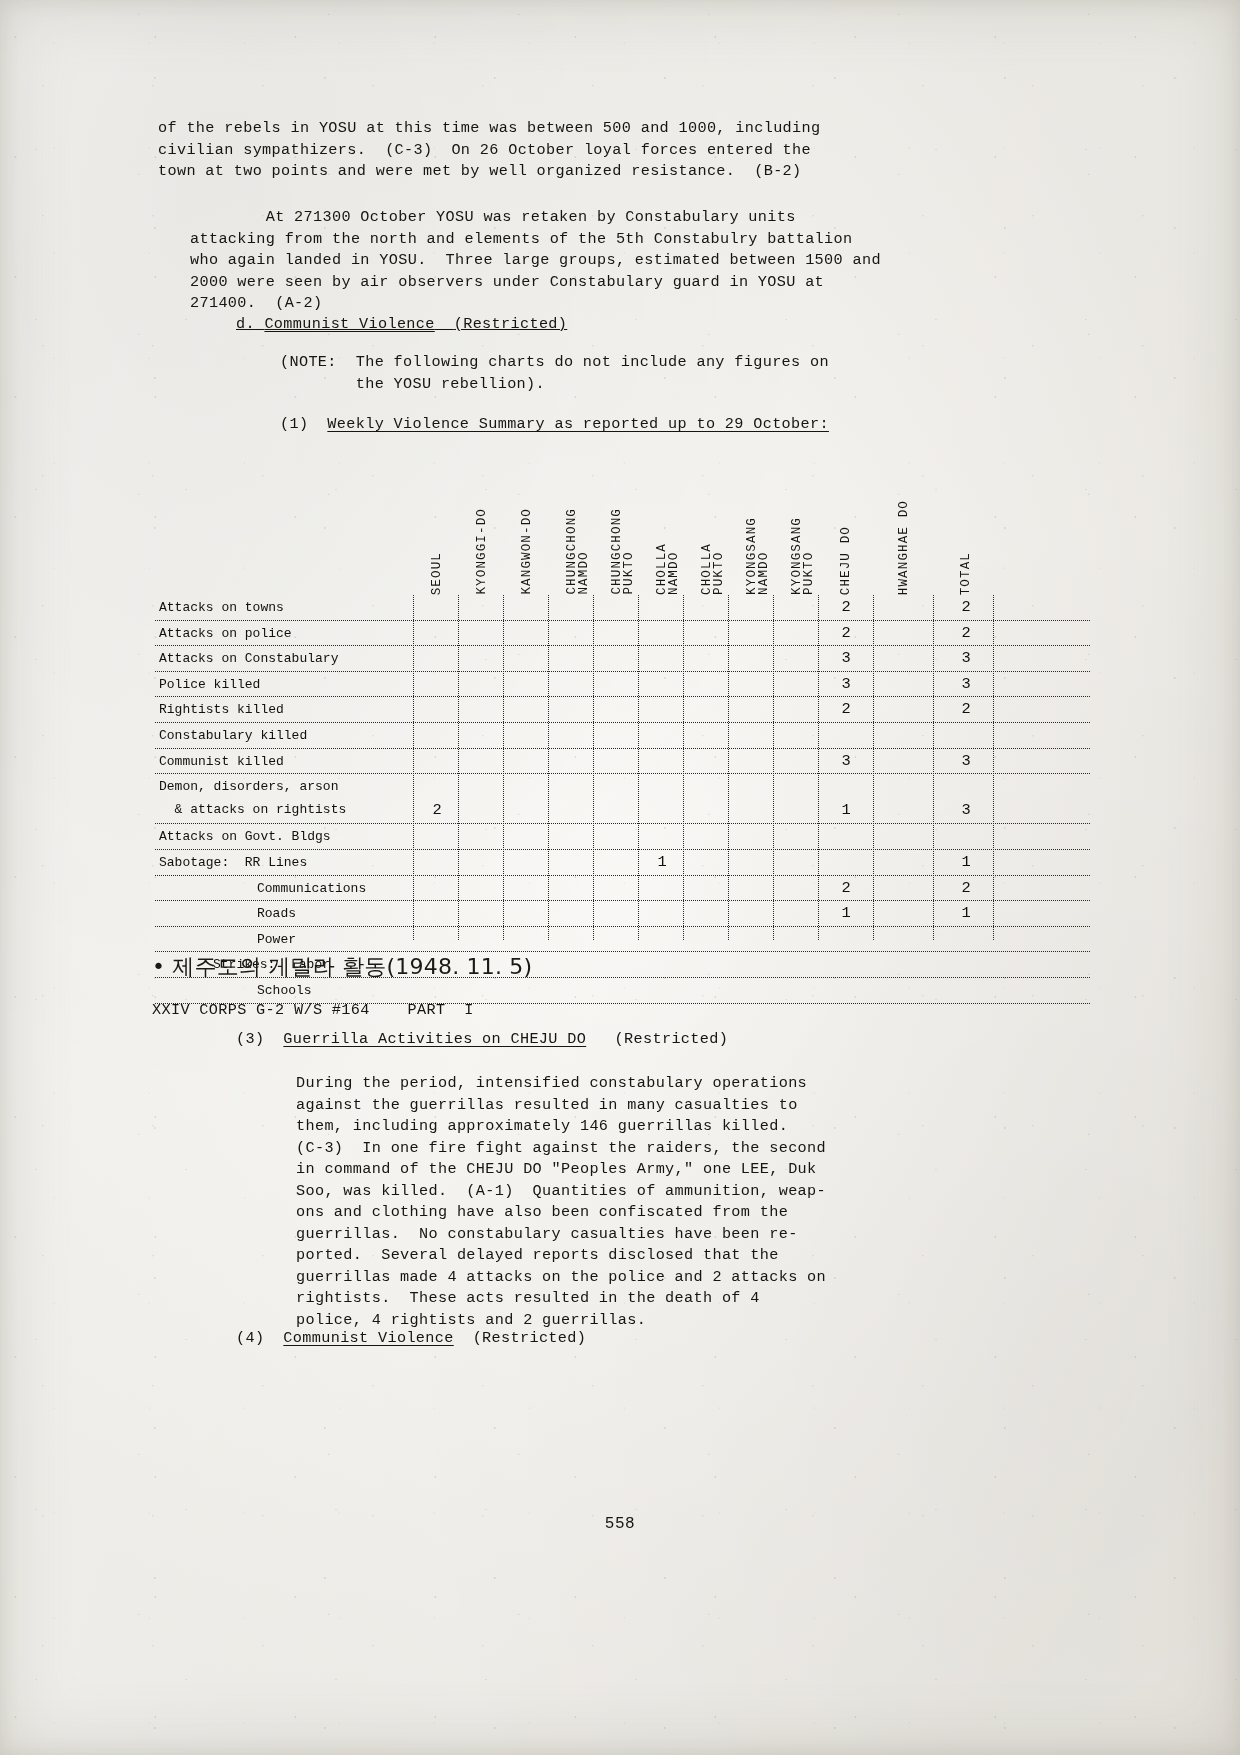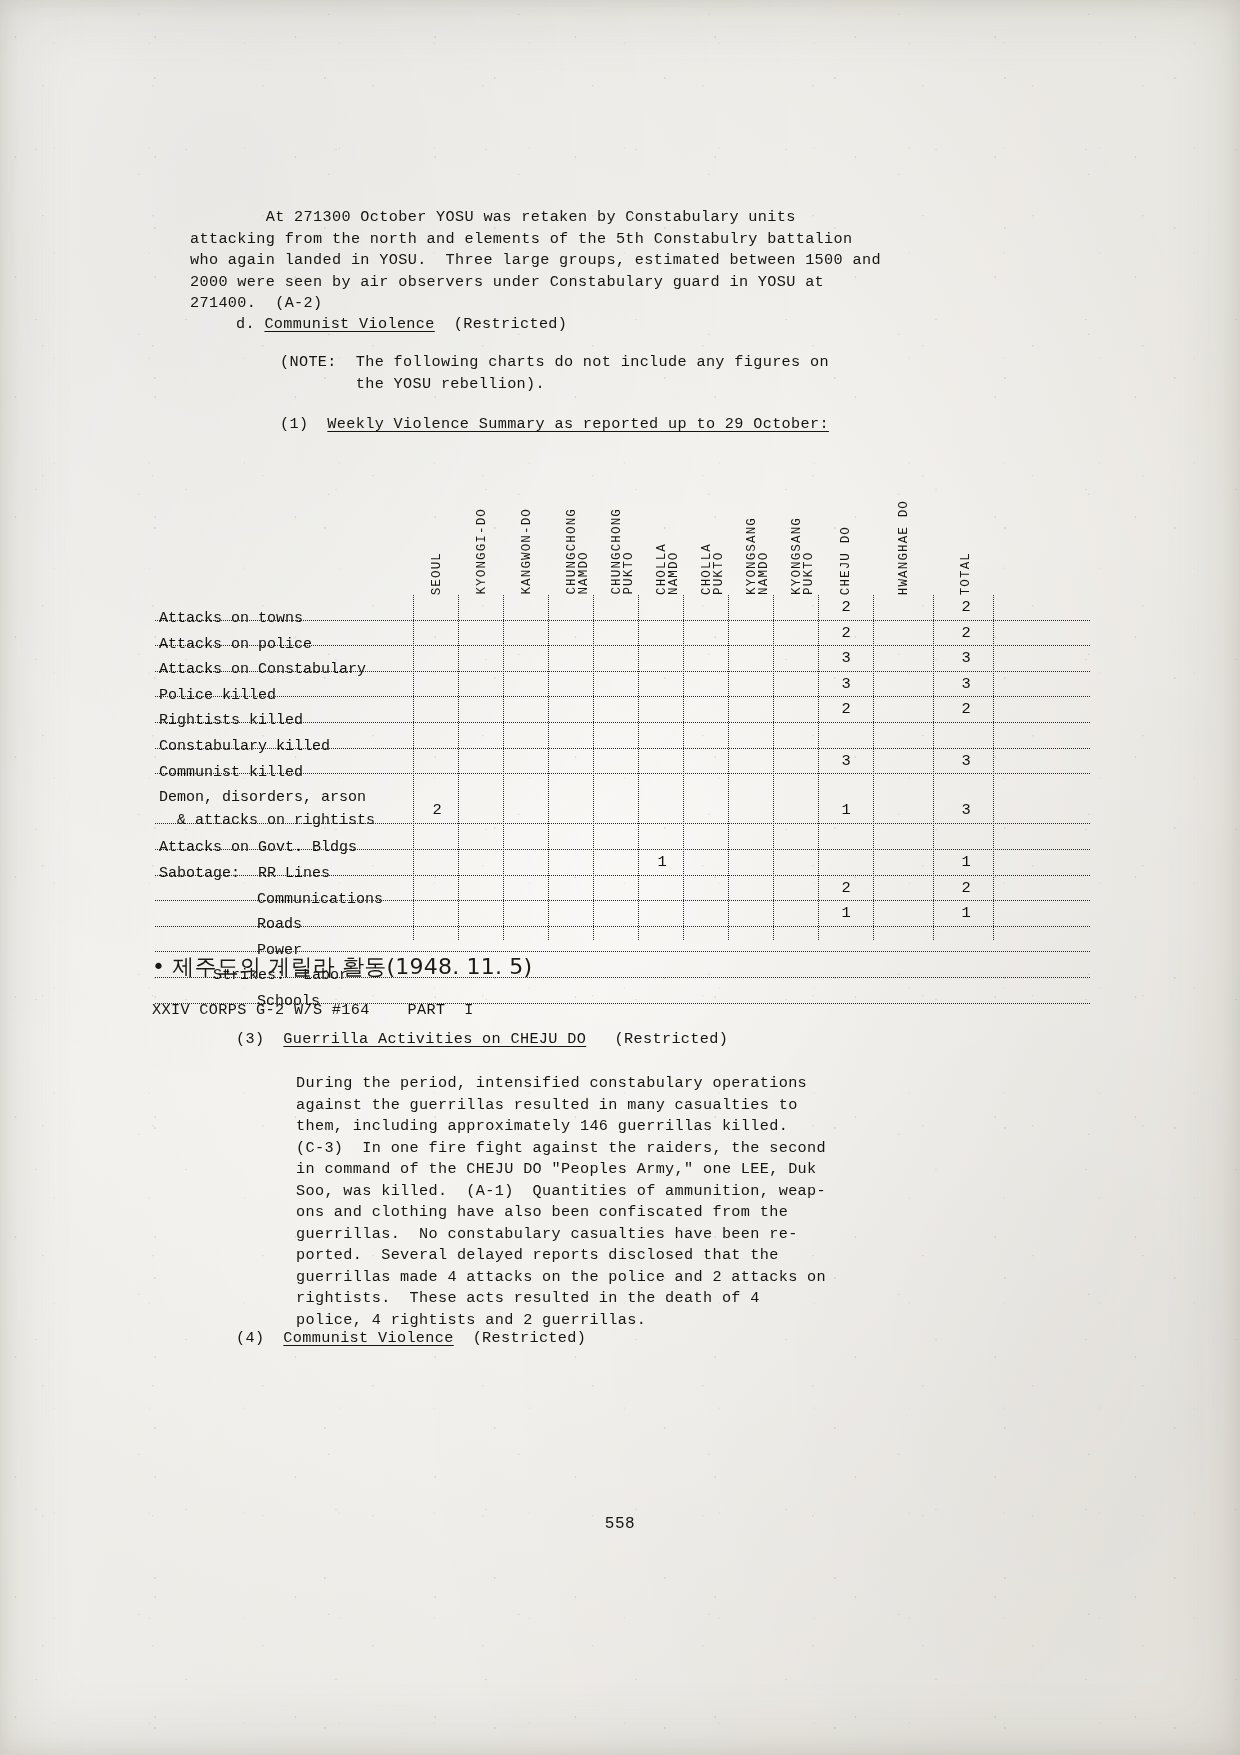--- a/index.html
+++ b/index.html
@@ -36,21 +36,21 @@
     letter-spacing:.35px;
     color:#17150f;
     white-space:pre;
   }
   .blk{position:absolute;}
   .u{ text-decoration:underline; text-underline-offset:2.5px; }
 
   
   #para1{left:158px;top:118px;}
   #para2{left:158px;top:207px;margin-left:32px;}
-  #item-d{left:236px;top:314px;}
+  #item-d{left:236px;top:314px;text-decoration:underline;}
   #note1{left:280px;top:352px;}
   #heading1{left:280px;top:414px;}
 
   
   #vtable{
     position:absolute;left:155px;top:462px;width:935px;height:478px;
   }
   .hdr-zone{position:absolute;left:0;top:0;width:935px;height:133px;}
   .vhdr{
     position:absolute;bottom:0;
@@ -67,22 +67,22 @@
     position:absolute;left:0;top:133px;width:935px;height:345px;
   }
   .rowlabels{position:absolute;left:0;top:0;width:100%;}
   .trow{
     position:relative;
     height:24.6px;
     border-bottom:1px dotted #2a2720;
   }
   .trow.tall{height:49.2px;border-bottom:1px dotted #2a2720;}
   .rl{
-    position:absolute;left:4px;top:12px;
-    font-size:15px;line-height:23px;white-space:pre;
+    position:absolute;left:4px;top:1px;
+    font-size:13px;line-height:23px;white-space:pre;
   }
   .rl.ind{left:102px;}
   .rl.ind2{left:58px;}
   .vlines{position:absolute;left:0;top:0;width:100%;height:100%;pointer-events:none;}
   .vl{position:absolute;top:0;bottom:0;border-left:1px dotted #2a2720;}
   .cellnum{
     position:absolute;
     font-size:15.4px;line-height:23px;
     text-align:center;width:26px;
   }
@@ -119,20 +119,23 @@
     position:absolute;inset:0;pointer-events:none;
     box-shadow:inset 0 0 70px rgba(120,112,95,.22), inset 0 0 18px rgba(140,132,115,.18);
   }
 </style>
 </head>
 <body>
 
 <div class="page">
   <div class="sheet">
 
+    <div class="blk typed" id="para1">of the rebels in YOSU at this time was between 500 and 1000, including
+civilian sympathizers.  (C-3)  On 26 October loyal forces entered the
+town at two points and were met by well organized resistance.  (B-2)</div>
 
     <div class="blk typed" id="para2">        At 271300 October YOSU was retaken by Constabulary units
 attacking from the north and elements of the 5th Constabulry battalion
 who again landed in YOSU.  Three large groups, estimated between 1500 and
 2000 were seen by air observers under Constabulary guard in YOSU at
 271400.  (A-2)</div>
 
     <div class="blk typed" id="item-d"><span>d.</span><span> </span><span class="u">Communist Violence</span><span>  </span><span>(Restricted)</span></div>
 
     <div class="blk typed" id="note1">(NOTE:  The following charts do not include any figures on

